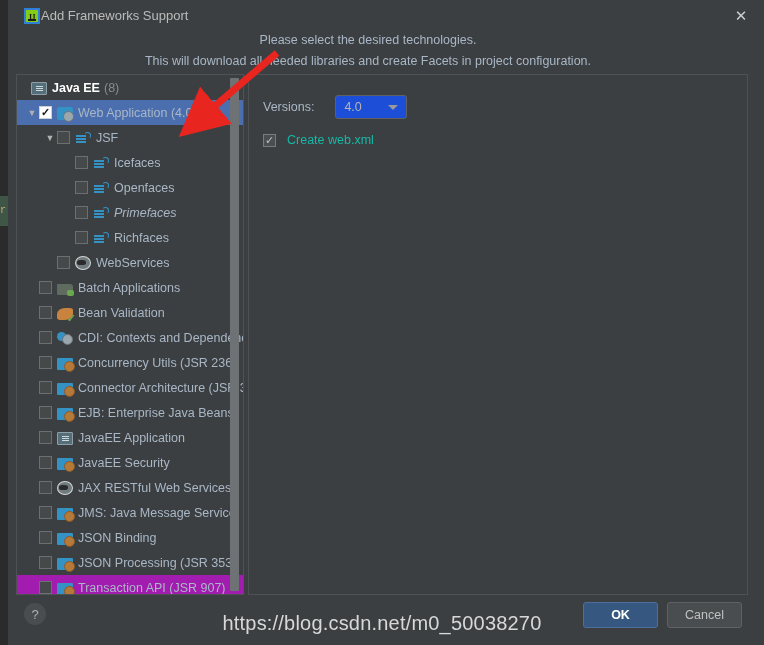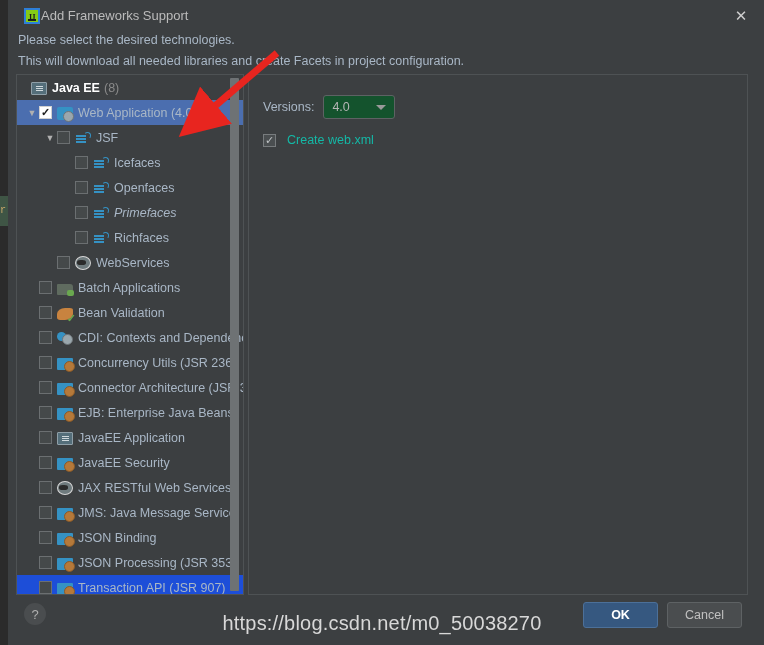--- a/index.html
+++ b/index.html
@@ -66,20 +66,21 @@
     display: flex; align-items: center; justify-content: center;
     color: #cfcfcf; font-size: 15px;
   }
 
   
   .desc {
     position: absolute; left: 18px; top: 30px;
     width: 700px;
     font-size: 12.5px; color: #a9b7c6;
     line-height: 21px;
+    text-align: center;
   }
 
   
   .tree-panel {
     position: absolute; left: 16px; top: 74px;
     width: 228px; height: 521px;
     background: #3c3f41;
     border: 1px solid #4e5254;
     overflow: hidden;
   }
@@ -94,21 +95,21 @@
   .tree-inner { position: relative; width: 226px; }
   .row {
     position: relative;
     height: 25px;
     display: flex; align-items: center;
     white-space: nowrap;
     font-size: 12.5px; color: #a9b7c6;
   }
   .row.group { color: #ffffff; font-weight: bold; font-size: 12.5px; }
   .row.selected { background: #4b6eaf; }
-  .row.hovered { background: #1d4ed8; }
+  .row.hovered { background: #a21caf; }
   .count { color: #8a8a8a; font-weight: normal; margin-left: 4px; }
 
   .arrow {
     width: 14px; height: 25px; flex: 0 0 14px;
     display: flex; align-items: center; justify-content: center;
     color: #b0b0b0; font-size: 9px;
   }
   .arrow.empty { color: transparent; }
 
   .cb {
@@ -223,24 +224,24 @@
     position: absolute; right: 2px;
     width: 9px;
     background: #6e7274; border-radius: 1px;
   }
 
   
   .versions-row {
     position: absolute; left: 14px; top: 20px;
     display: flex; align-items: center;
   }
-  .versions-label { font-size: 12.5px; color: #a9b7c6; margin-right: 9px; }
+  .versions-label { font-size: 12.5px; color: #a9b7c6; margin-right: 21px; }
   .combo {
     width: 72px; height: 24px;
-    background: #14532d; border: 1px solid #5e6264; border-radius: 3px;
+    background: #1d4ed8; border: 1px solid #5e6264; border-radius: 3px;
     display: flex; align-items: center;
     position: relative;
   }
   .combo-value { font-size: 12.5px; color: #b5b5b5; margin-left: 8px; }
   .combo-arrow {
     position: absolute; right: 8px; top: 9px;
     width: 0; height: 0;
     border-left: 5px solid transparent; border-right: 5px solid transparent;
     border-top: 5px solid #9a9a9a;
   }

